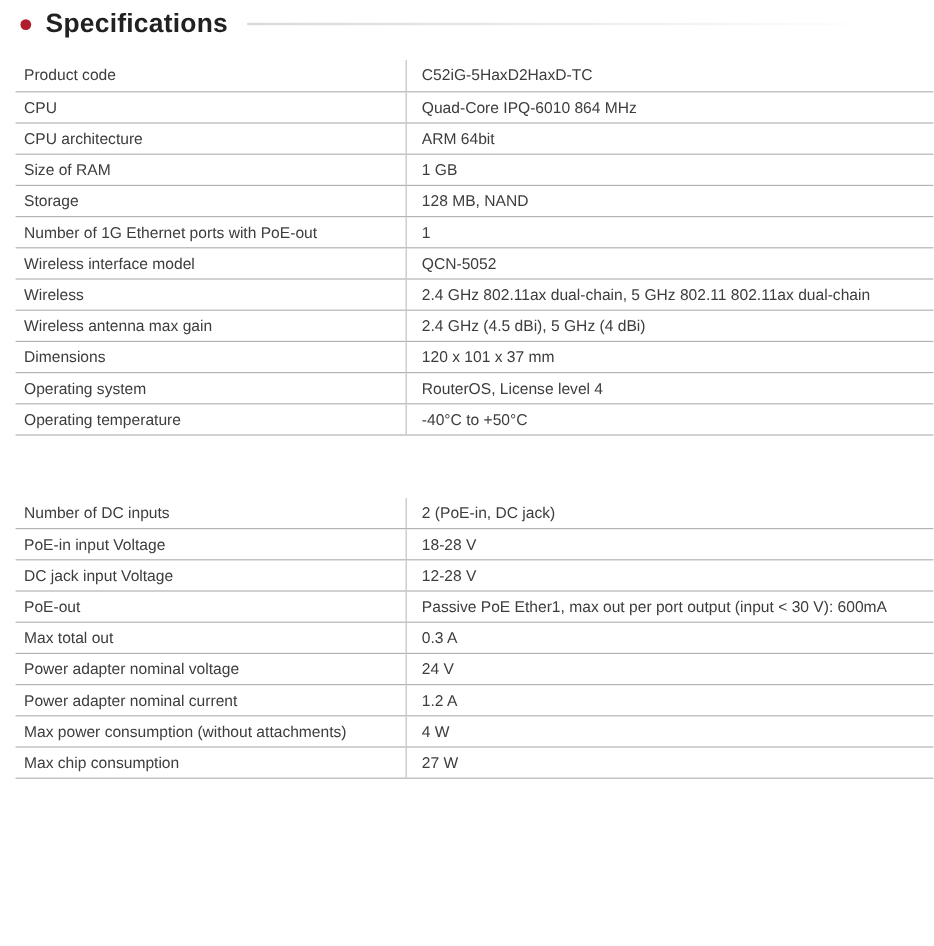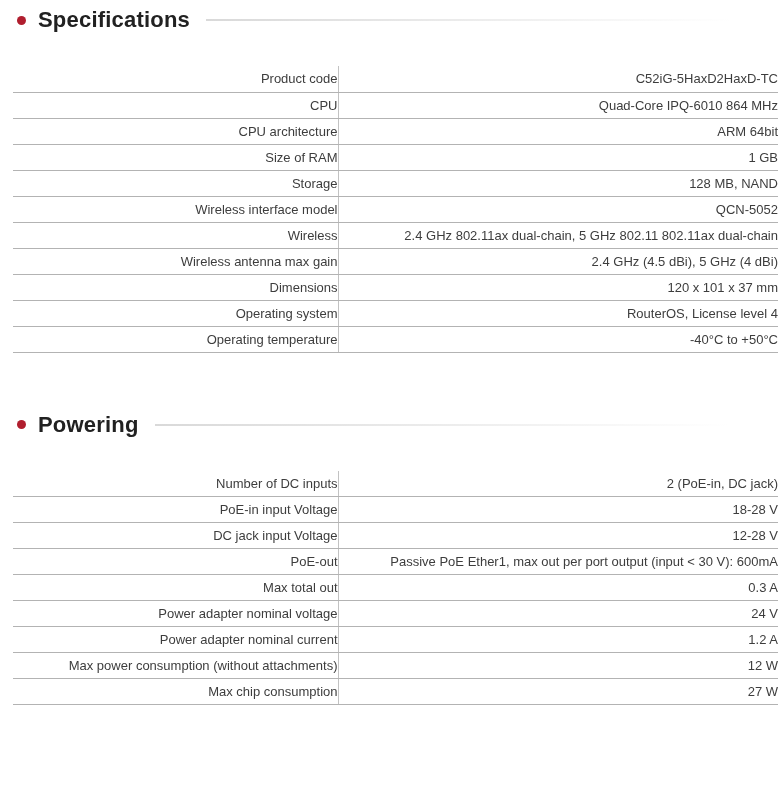--- a/index.html
+++ b/index.html
@@ -45,36 +45,35 @@
     flex: 1 1 auto;
     height: 2px;
     margin-left: 16px;
     background: linear-gradient(to right, var(--ruleline) 0%, rgba(255,255,255,0) 95%);
   }
 
   .spec-table {
     border-collapse: collapse;
     width: 765px;
     margin-left: 13px;
-    margin-top: 26px;
+    margin-top: 10px;
     table-layout: fixed;
-    text-align: right;
   }
   .spec-table td {
     height: 26px;
     border-bottom: 1px solid var(--hborder);
     font-size: 13px;
     color: var(--text);
     vertical-align: middle;
     padding: 0;
     white-space: nowrap;
     overflow: hidden;
   }
   .spec-table td.label { width: 325px; padding-left: 7px; }
-  .spec-table td.value { border-left: 1px solid var(--vborder); padding-left: 28px; }
+  .spec-table td.value { border-left: 1px solid var(--vborder); padding-left: 13px; }
 
   .section-powering { margin-top: 52px; }
 </style>
 </head>
 <body>
 
 <div class="page">
 
   <section class="section-specifications">
     <div class="section-header">
@@ -103,20 +102,24 @@
     <td class="label">Size of RAM</td>
     <td class="value">1 GB</td>
   </tr>
 
   <tr>
     <td class="label">Storage</td>
     <td class="value">128 MB, NAND</td>
   </tr>
 
 
+  <tr>
+    <td class="label">Number of 1G Ethernet ports with PoE-out</td>
+    <td class="value">1</td>
+  </tr>
 
 
   <tr>
     <td class="label">Wireless interface model</td>
     <td class="value">QCN-5052</td>
   </tr>
 
   <tr>
     <td class="label">Wireless</td>
     <td class="value">2.4 GHz 802.11ax dual-chain, 5 GHz 802.11 802.11ax dual-chain</td>
@@ -139,25 +142,20 @@
 
   <tr>
     <td class="label">Operating temperature</td>
     <td class="value">-40°C to +50°C</td>
   </tr>
 </tbody>
     </table>
   </section>
 
   <section class="section-powering">
-    <div class="section-header">
-      <span class="bullet"></span>
-      <h2>Powering</h2>
-      <span class="header-line"></span>
-    </div>
     <table class="spec-table">
       <tbody>
   <tr>
     <td class="label">Number of DC inputs</td>
     <td class="value">2 (PoE-in, DC jack)</td>
   </tr>
 
   <tr>
     <td class="label">PoE-in input Voltage</td>
     <td class="value">18-28 V</td>
@@ -184,21 +182,21 @@
     <td class="value">24 V</td>
   </tr>
 
   <tr>
     <td class="label">Power adapter nominal current</td>
     <td class="value">1.2 A</td>
   </tr>
 
   <tr>
     <td class="label">Max power consumption (without attachments)</td>
-    <td class="value">12 W</td>
+    <td class="value">4 W</td>
   </tr>
 
   <tr>
     <td class="label">Max chip consumption</td>
     <td class="value">27 W</td>
   </tr>
 </tbody>
     </table>
   </section>
 

